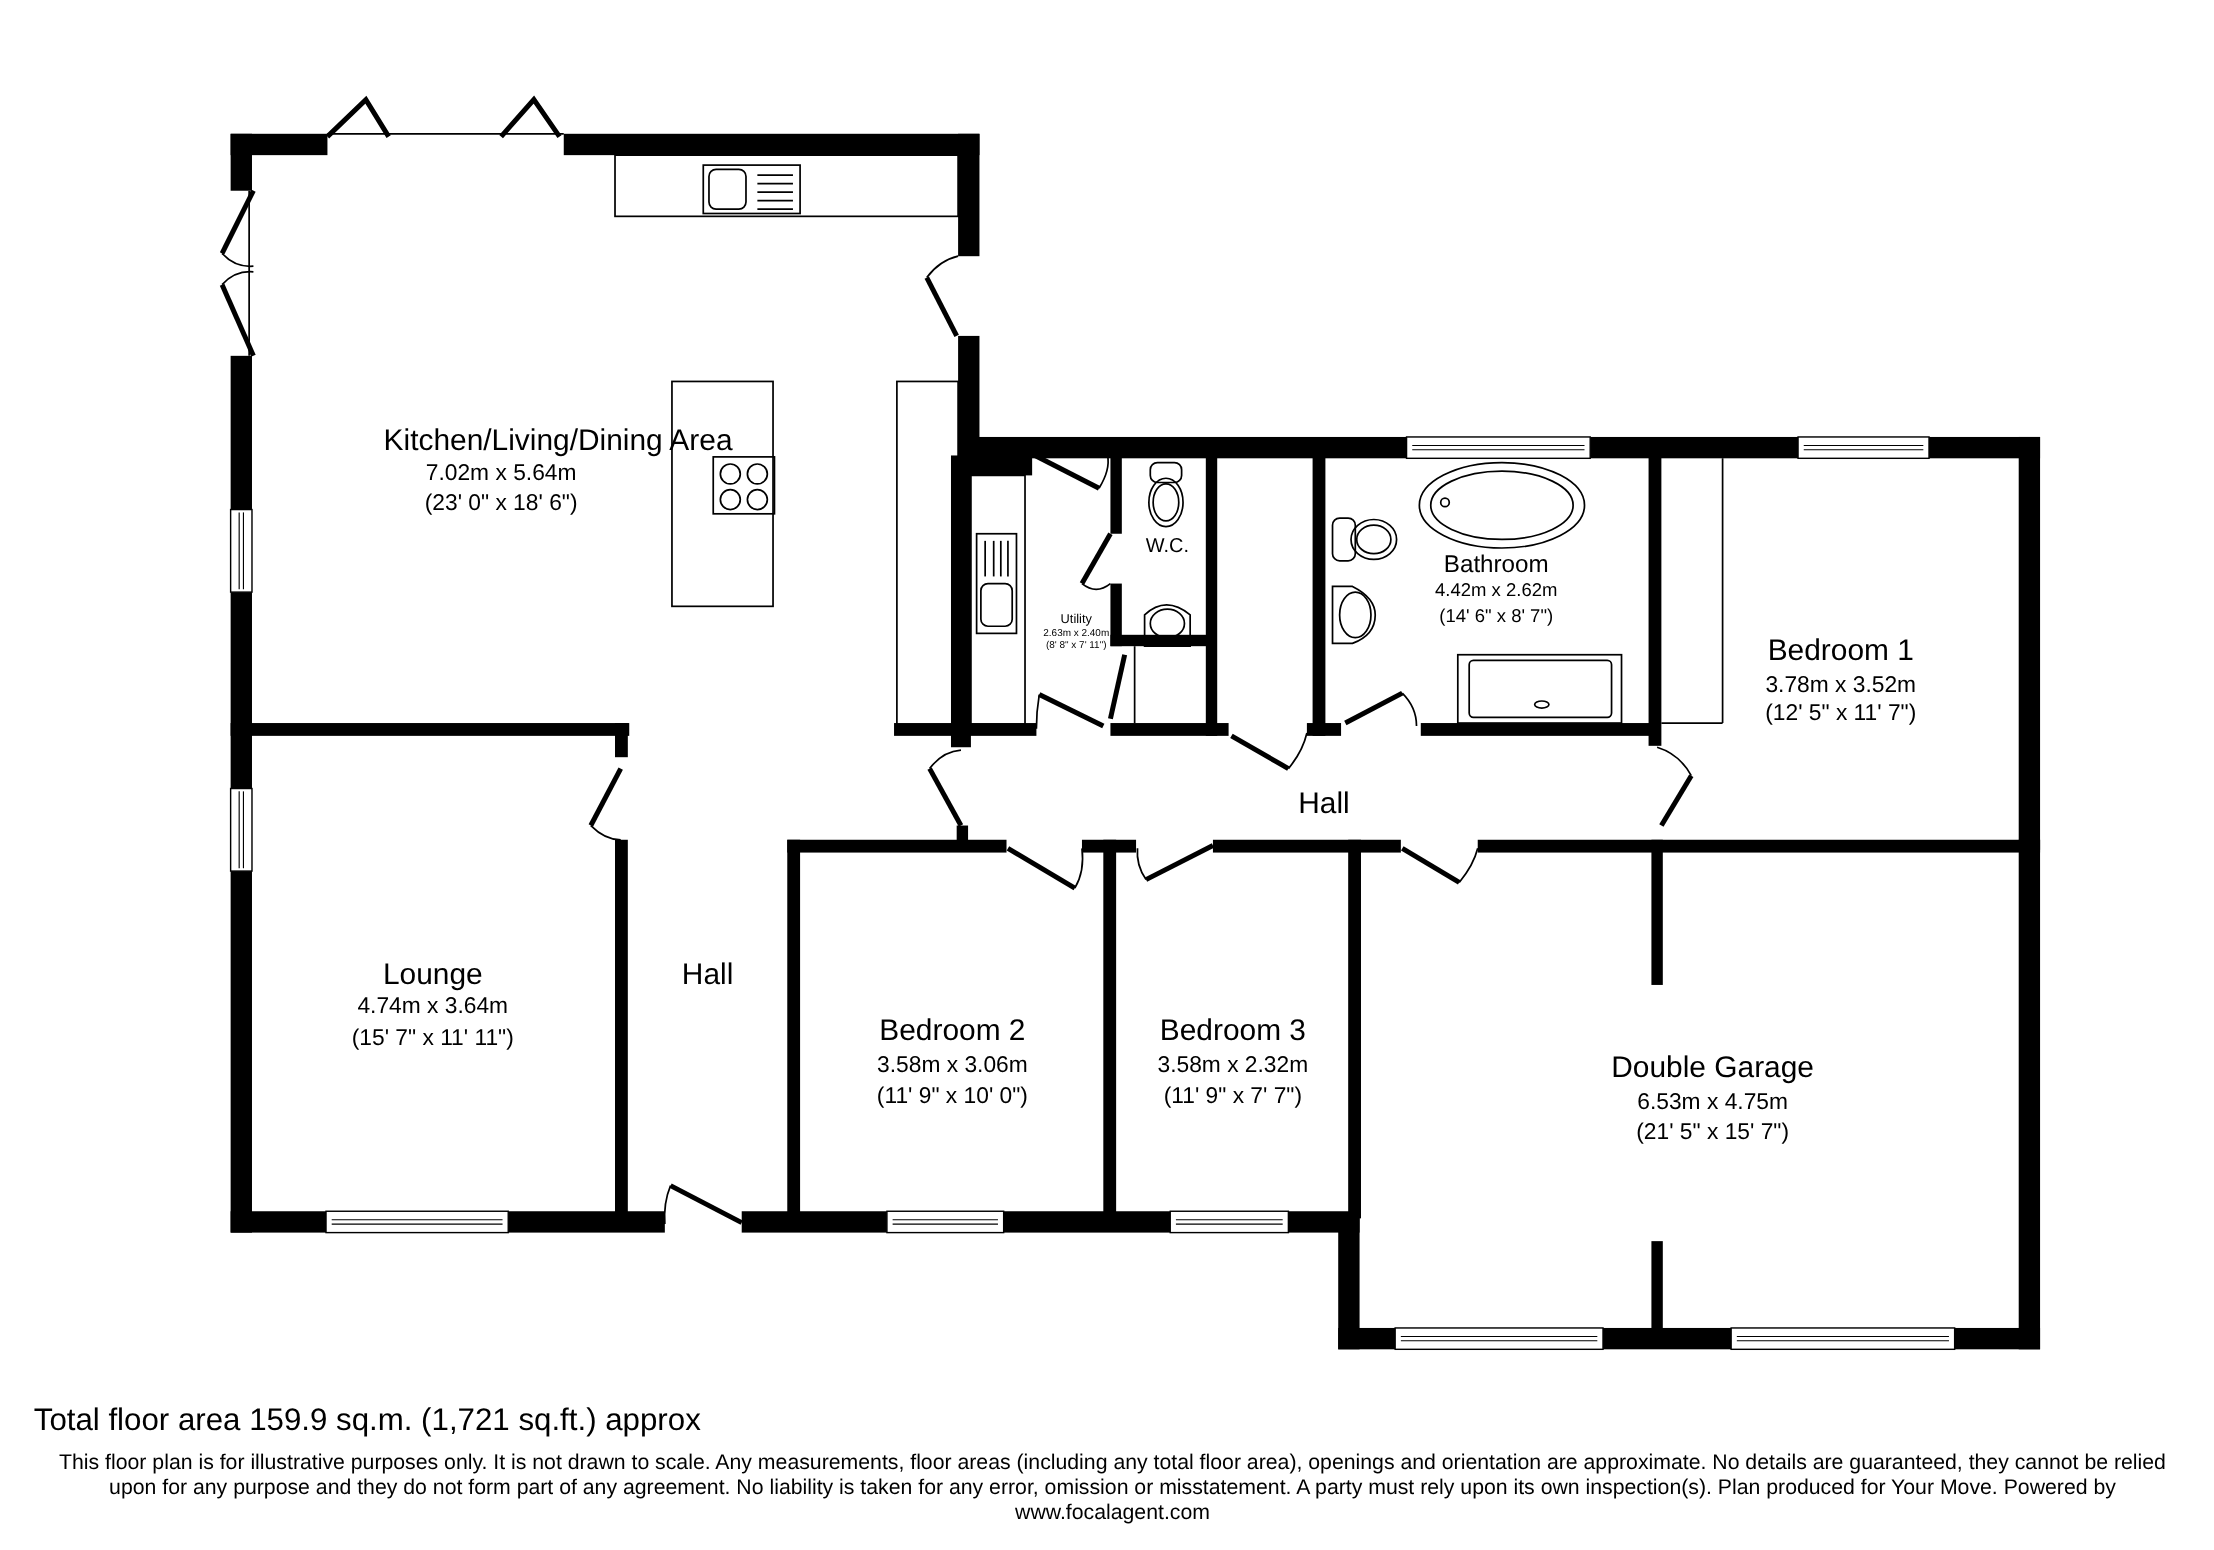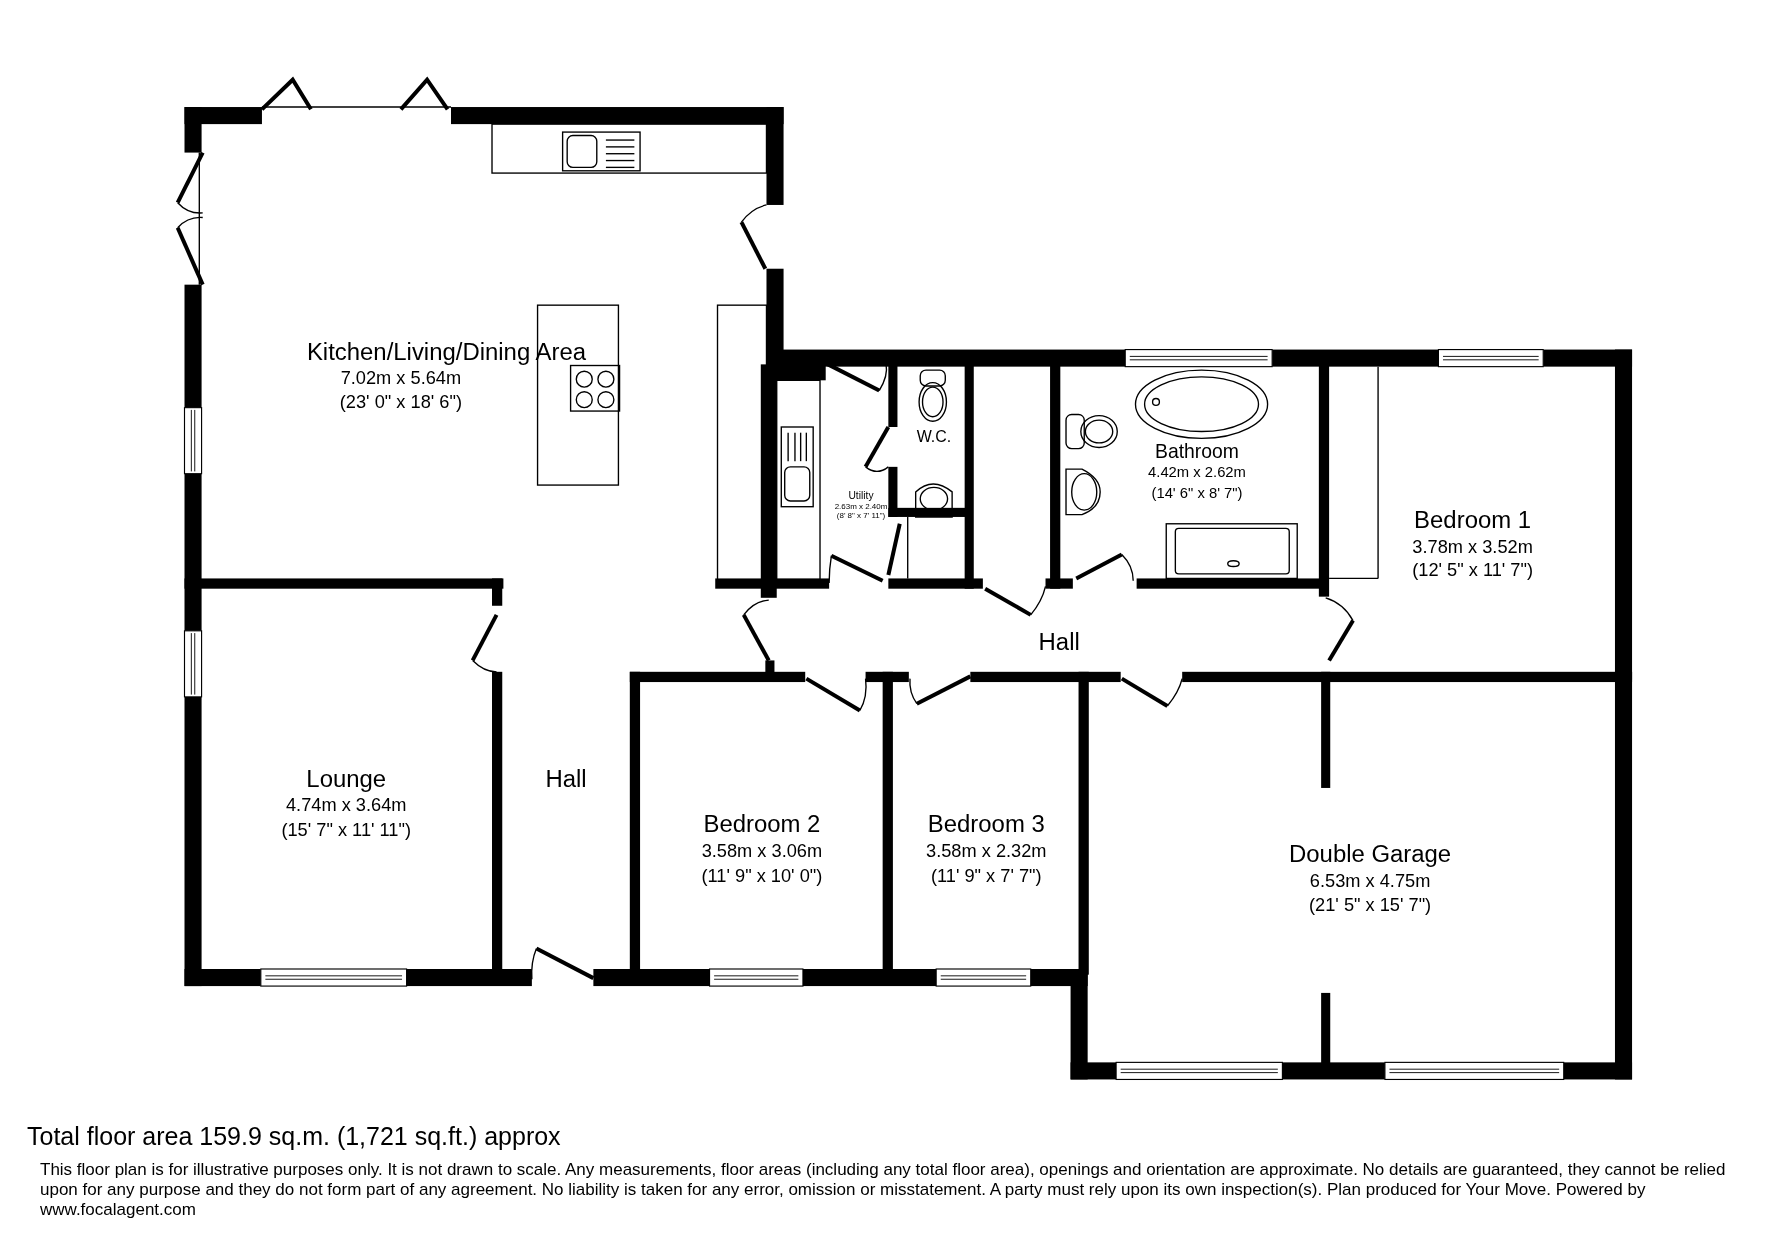--- a/index.html
+++ b/index.html
@@ -9,21 +9,21 @@
   .thin { fill:none; stroke:#000; stroke-width:1.2; }
   .leaf { fill:none; stroke:#000; stroke-width:3.5; }
   .arc { fill:none; stroke:#000; stroke-width:1.2; }
   .win { fill:#fff; stroke:#000; stroke-width:1; }
   .winline { fill:none; stroke:#000; stroke-width:0.8; }
   .room-name { font-family:"Liberation Sans", sans-serif; font-size:21px; fill:#000; text-anchor:middle; }
   .room-dim { font-family:"Liberation Sans", sans-serif; font-size:16px; fill:#000; text-anchor:middle; }
   .room-small-name { font-family:"Liberation Sans", sans-serif; font-size:9px; fill:#000; text-anchor:middle; }
   .room-small-dim { font-family:"Liberation Sans", sans-serif; font-size:7px; fill:#000; text-anchor:middle; }
   .footer-total { position:absolute; left:27px; top:1122px; font-size:25px; color:#000; white-space:nowrap;text-align:right; }
-  .footer-disclaimer { position:absolute; left:40px; top:1160px; width:1700px; font-size:17px; line-height:20px; color:#000; }
+  .footer-disclaimer { position:absolute; left:40px; top:1160px; width:1700px; font-size:17px; line-height:20px; text-align:center; color:#000; }
 </style>
 </head>
 <body>
 
 <svg id="plan" viewBox="0 0 1555 1089" preserveAspectRatio="none" xmlns="http://www.w3.org/2000/svg">
 
   <g>
 
     <rect class="wall" x="162" y="94" width="68" height="15"></rect>
     <rect class="wall" x="396" y="94" width="292" height="15"></rect>

